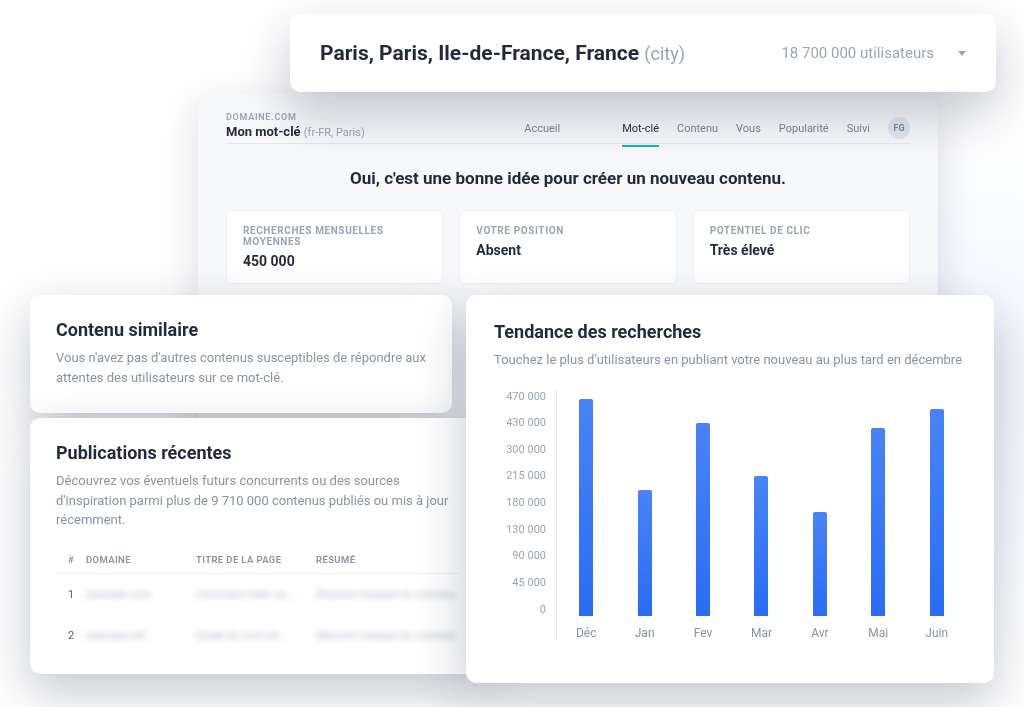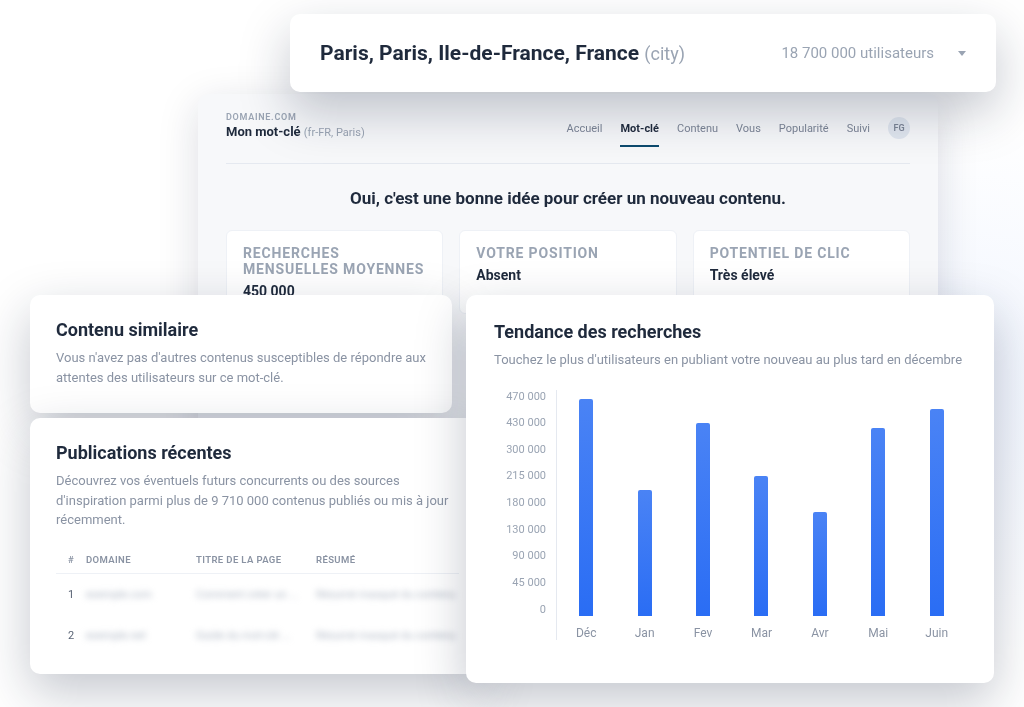--- a/index.html
+++ b/index.html
@@ -14,41 +14,41 @@
     background: #f7f8fa;
     border-radius: 10px;
     box-shadow: 0 10px 40px rgba(20,30,60,0.15);
     padding: 18px 28px;
   }
   .back-header {
     display: flex;
     align-items: flex-end;
     justify-content: space-between;
     border-bottom: 1px solid #e5e9f0;
-    padding-bottom: 24px;
+    padding-bottom: 4px;
   }
   .back-header .domain { font-size: 9px; letter-spacing: 0.08em; color: #9aa4b3; font-weight: 600; text-transform: uppercase; }
   .back-header .kw { font-size: 13px; font-weight: 700; color: #1f2a3c; margin-top: 2px; }
   .back-header .kw .meta { font-weight: 400; color: #9aa4b3; font-size: 11px; }
   .nav { display: flex; gap: 18px; align-items: center; }
   .nav a { font-size: 11px; color: #7c8596; text-decoration: none; cursor: pointer; }
-  .nav a.active { color: #1f2a3c; font-weight: 700; border-bottom: 2px solid #0c4a6e; padding-bottom: 10px; margin-bottom: -12px; }
+  .nav a.active { color: #1f2a3c; font-weight: 400; border-bottom: 2px solid #14b8a6; padding-bottom: 10px; margin-bottom: -12px; margin-left: 44px; }
   .avatar { width: 22px; height: 22px; border-radius: 50%; background: #e0e6ef; color: #7c8596; font-size: 9px; font-weight:600; display:flex; align-items:center; justify-content:center; }
 
   .headline { text-align: center; font-size: 17px; font-weight: 700; color: #1f2a3c; margin: 24px 0 22px; }
 
   .metrics-row { display: flex; gap: 16px; }
   .metric-card {
     flex: 1;
     background: #ffffff;
     border: 1px solid #eef1f6;
     border-radius: 6px;
     padding: 14px 16px;
   }
-  .metric-card .label { font-size: 14px; letter-spacing: 0.06em; color: #9aa4b3; font-weight: 700; text-transform: uppercase; }
+  .metric-card .label { font-size: 10px; letter-spacing: 0.06em; color: #9aa4b3; font-weight: 700; text-transform: uppercase; }
   .metric-card .value { font-size: 14px; font-weight: 700; color: #1f2a3c; margin-top: 6px; }
 
   
   .top-card {
     position: absolute;
     left: 290px; top: 14px;
     width: 706px; height: 78px;
     background: #ffffff;
     border-radius: 10px;
     box-shadow: 0 20px 50px rgba(20,30,60,0.25);

